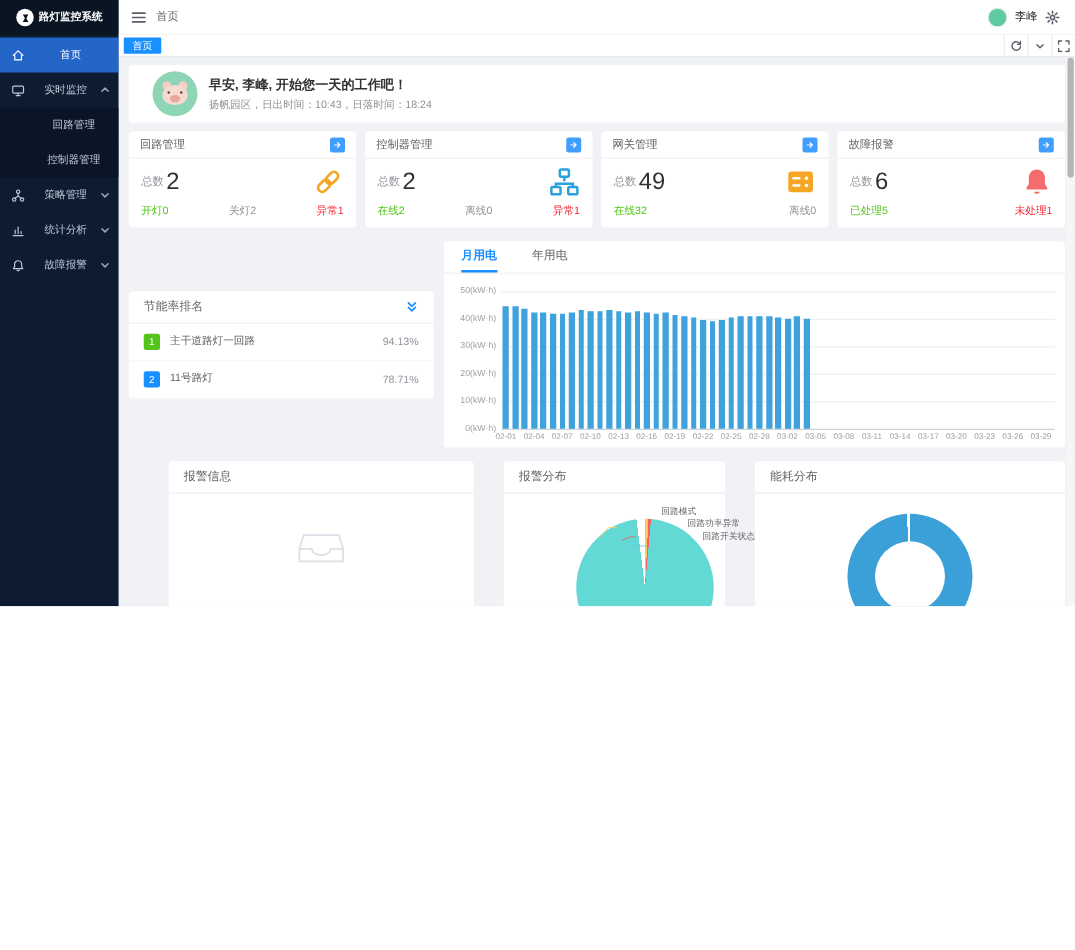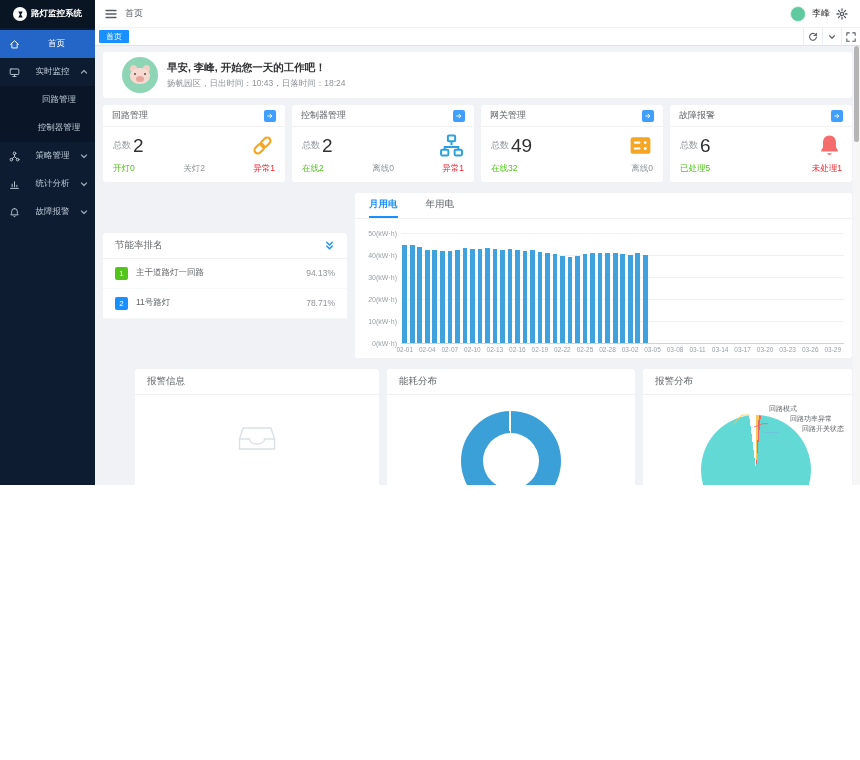--- a/index.html
+++ b/index.html
@@ -76,21 +76,21 @@
   .bar-wrap { position:relative; margin:14px 8px 0 46px; height:110px; }
   .grid-line { position:absolute; left:0; right:0; height:1px; background:#f0f0f0; }
   .grid-line.axis { background:#cfd3d9; }
   .y-label { position:absolute; right:calc(100% + 4px); transform:translateY(-50%); font-size:7px; color:#9aa0a6; white-space:nowrap; }
   .bar-plot { position:absolute; inset:0; display:flex; align-items:flex-end; }
   .bar-slot { flex:1; height:100%; display:flex; align-items:flex-end; justify-content:center; }
   .bar { width:62%; }
   .bar-x-labels { position:relative; margin:3px 8px 0 46px; height:12px; }
   .x-label { position:absolute; top:0; transform:translateX(-50%); font-size:6.5px; color:#9aa0a6; white-space:nowrap; }
 
-  .bottom-row { display:flex; gap:8px; height:160px;padding-left:32px; }
+  .bottom-row { display:flex; gap:24px; height:160px;padding-left:32px; }
   .alarm-panel { width:244px; flex:0 0 244px; }
   .empty { text-align:center; padding-top:30px; }
   .empty-text { font-size:8.5px; color:#909399; margin-top:8px; }
   .donut-panel { width:248px; flex:0 0 248px; }
   .donut { width:100px; height:100px; border-radius:50%; margin:16px auto 0; position:relative; }
   .donut::after { content:''; position:absolute; inset:22px; background:#fff; border-radius:50%; }
   .pie-panel { flex:1; min-width:0; }
   .pie-body { position:relative; height:132px; }
   .pie { position:absolute; left:58px; top:20px; width:110px; height:110px; border-radius:50%; }
   .pie-label { position:absolute; font-size:7px; color:#606266; white-space:nowrap; }
@@ -572,43 +572,43 @@
               <span>报警信息</span>
             </div>
           <div class="empty">
             <svg width="38" height="27" viewBox="0 0 38 27" fill="none" stroke="#dcdfe6" stroke-width="1.4">
               <path d="M5 3h28l3.5 11v10H1.5V14z"></path>
                 <path d="M1.5 14h10c0 3 3.2 5 7.5 5s7.5-2 7.5-5h10"></path>
             </svg>
           </div>
         </div>
 
-        <div class="panel donut-panel">
-          <div class="panel-head">
-              <span>能耗分布</span>
-            </div>
-          <div class="donut" style="background: conic-gradient(rgb(59, 160, 216) 0deg, rgb(59, 160, 216) 357.12deg, rgb(255, 255, 255) 357.12deg, rgb(255, 255, 255) 360deg);"></div>
-        </div>
-
         <div class="panel pie-panel">
           <div class="panel-head">
               <span>报警分布</span>
             </div>
           <div class="pie-body">
             <div class="pie" style="background: conic-gradient(rgb(250, 200, 88) 0deg, rgb(250, 200, 88) 2.88deg, rgb(238, 102, 102) 2.88deg, rgb(238, 102, 102) 5.04deg, rgb(98, 217, 213) 5.04deg, rgb(98, 217, 213) 352.8deg, rgb(255, 255, 255) 352.8deg, rgb(255, 255, 255) 360deg);"></div>
             <svg class="leader-svg" viewBox="0 0 241 132">
               <polyline points="104,24 114,13 123,13" fill="none" stroke="#FAC858" stroke-width="1"></polyline>
               <polyline points="128,27 138,23 144,23" fill="none" stroke="#EE6666" stroke-width="1"></polyline>
               <polyline points="140,33 150,33 156,33" fill="none" stroke="#73C0DE" stroke-width="1"></polyline>
             </svg>
             <span class="pie-label" style="left:126px;top:9px;">回路模式</span>
             <span class="pie-label" style="left:147px;top:19px;">回路功率异常</span>
             <span class="pie-label" style="left:159px;top:29px;">回路开关状态</span>
           </div>
         </div>
+
+        <div class="panel donut-panel">
+          <div class="panel-head">
+              <span>能耗分布</span>
+            </div>
+          <div class="donut" style="background: conic-gradient(rgb(59, 160, 216) 0deg, rgb(59, 160, 216) 357.12deg, rgb(255, 255, 255) 357.12deg, rgb(255, 255, 255) 360deg);"></div>
+        </div>
       </div>
 
       <div class="scrollbar">
         <div class="scroll-thumb"></div>
       </div>
     </div>
   </div>
 </div>
 
 </body></html>

